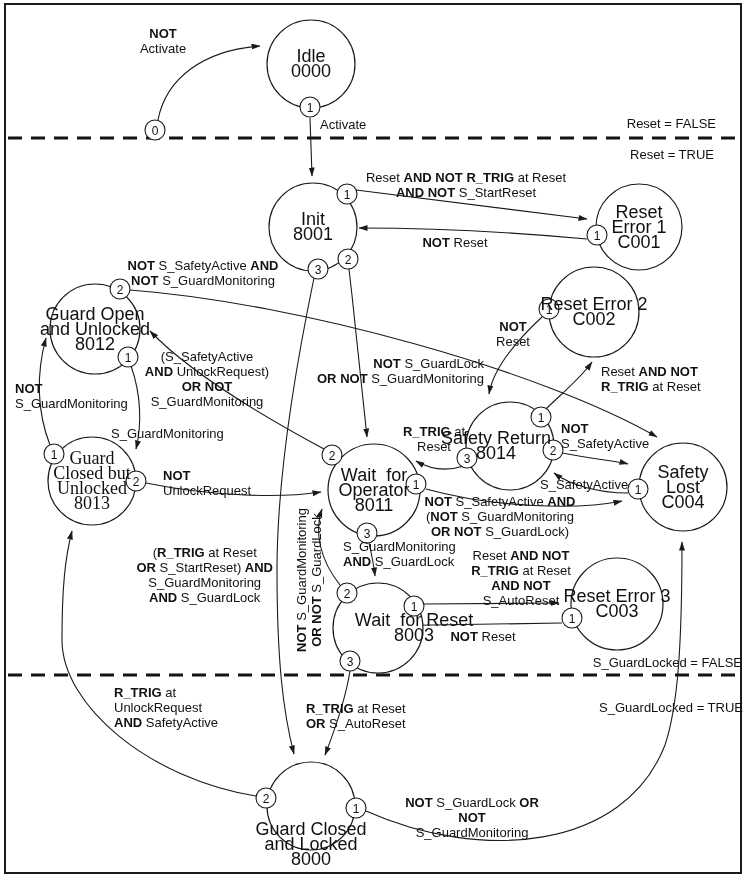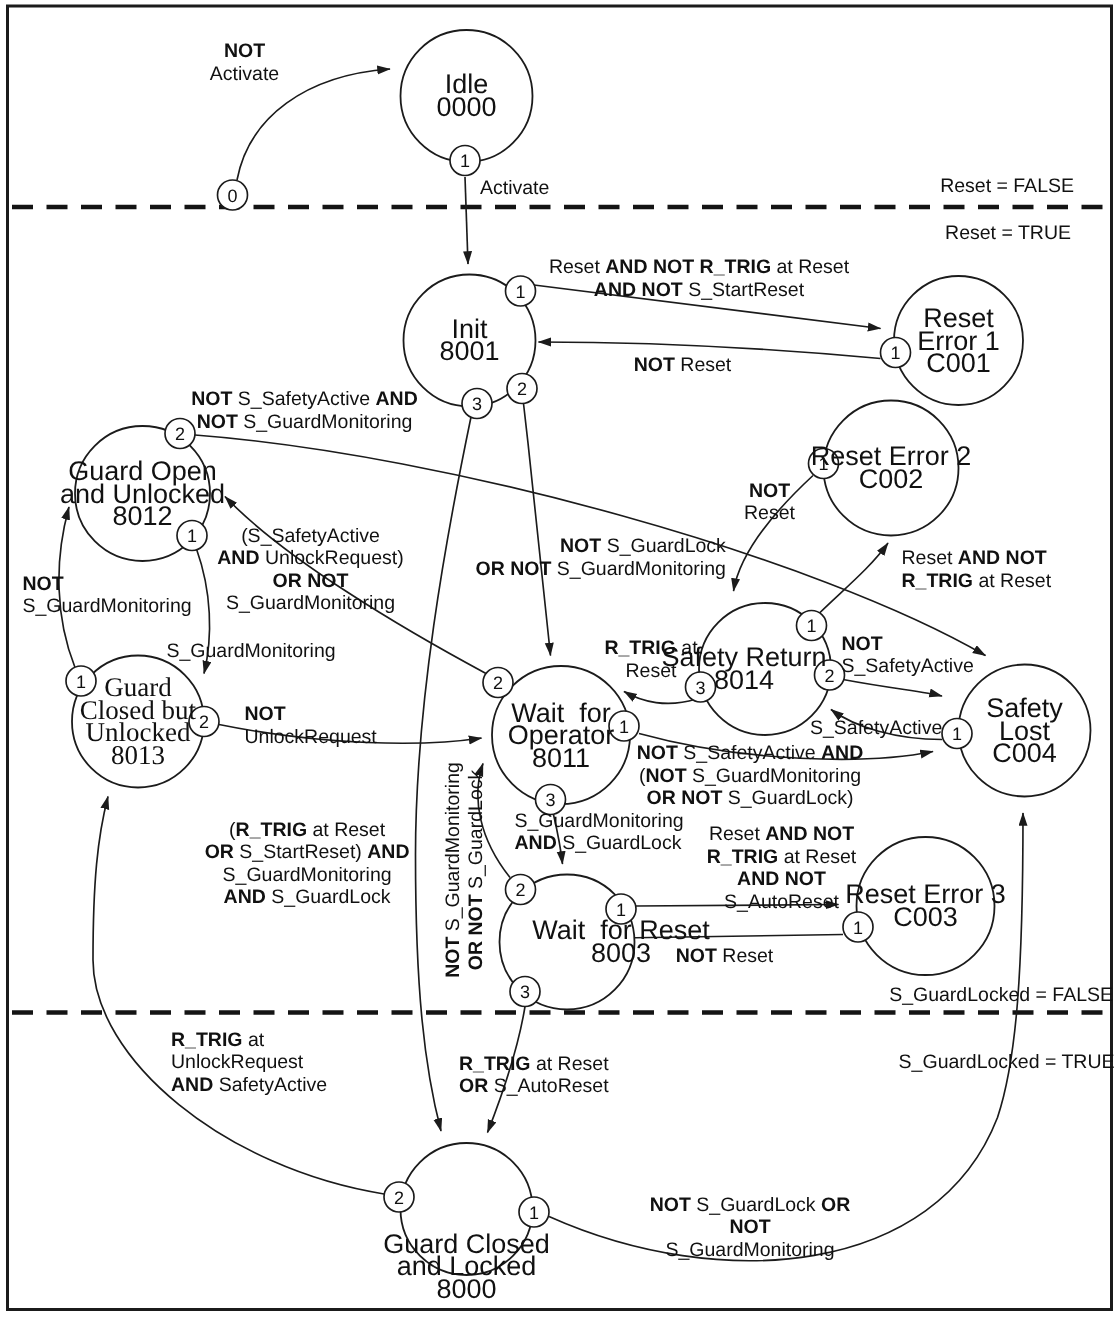--- a/index.html
+++ b/index.html
@@ -155,19 +155,19 @@
       <div class="elabel " style="left: 540px; top: 477px;">S_SafetyActive</div>
       <div class="elabel " style="left: 601px; top: 364px;">Reset <b>AND</b>  <b>NOT</b><br><b>R_TRIG</b> at Reset</div>
       <div class="elabel center" style="left: 513px; top: 319px;"><b>NOT</b><br>Reset</div>
       <div class="elabel center" style="left: 500px; top: 494px;"><b>NOT</b> S_SafetyActive <b>AND</b><br>(<b>NOT</b> S_GuardMonitoring<br><b>OR</b> <b>NOT</b> S_GuardLock)</div>
       <div class="elabel " style="left: 343px; top: 539px;">S_GuardMonitoring<br><b>AND</b> S_GuardLock</div>
       <div class="elabel rotate" style="left: 309px; top: 580px;"><b>NOT</b> S_GuardMonitoring<br><b>OR</b> <b>NOT</b> S_GuardLock</div>
       <div class="elabel center" style="left: 521px; top: 548px;">Reset <b>AND</b> <b>NOT</b><br><b>R_TRIG</b> at Reset<br><b>AND</b> <b>NOT</b><br>S_AutoReset</div>
       <div class="elabel center" style="left: 483px; top: 629px;"><b>NOT</b> Reset</div>
       <div class="elabel " style="left: 306px; top: 701px;"><b>R_TRIG</b> at Reset<br><b>OR</b> S_AutoReset</div>
       <div class="elabel " style="left: 114px; top: 685px;"><b>R_TRIG</b> at<br>UnlockRequest<br><b>AND</b> SafetyActive</div>
-      <div class="elabel center" style="left: 500px; top: 795px;"><b>NOT</b> S_GuardLock <b>OR</b><br><b>NOT</b><br>S_GuardMonitoring</div>
+      <div class="elabel center" style="left: 472px; top: 795px;"><b>NOT</b> S_GuardLock <b>OR</b><br><b>NOT</b><br>S_GuardMonitoring</div>
     </div>
   <div class="rlabel" style="right:29px;top:116px;">Reset = FALSE</div>
   <div class="rlabel" style="right:31px;top:147px;">Reset = TRUE</div>
   <div class="rlabel" style="right:3px;top:655px;">S_GuardLocked = FALSE</div>
   <div class="rlabel" style="right:2px;top:684px;margin-top:16px;">S_GuardLocked = TRUE</div>
 </div>
 
 </body></html>

